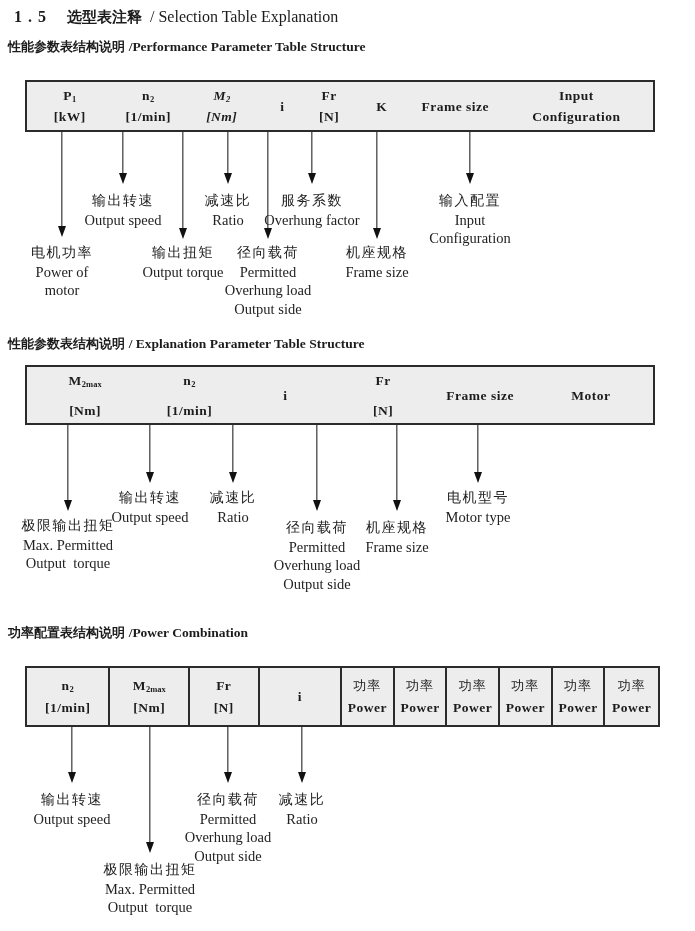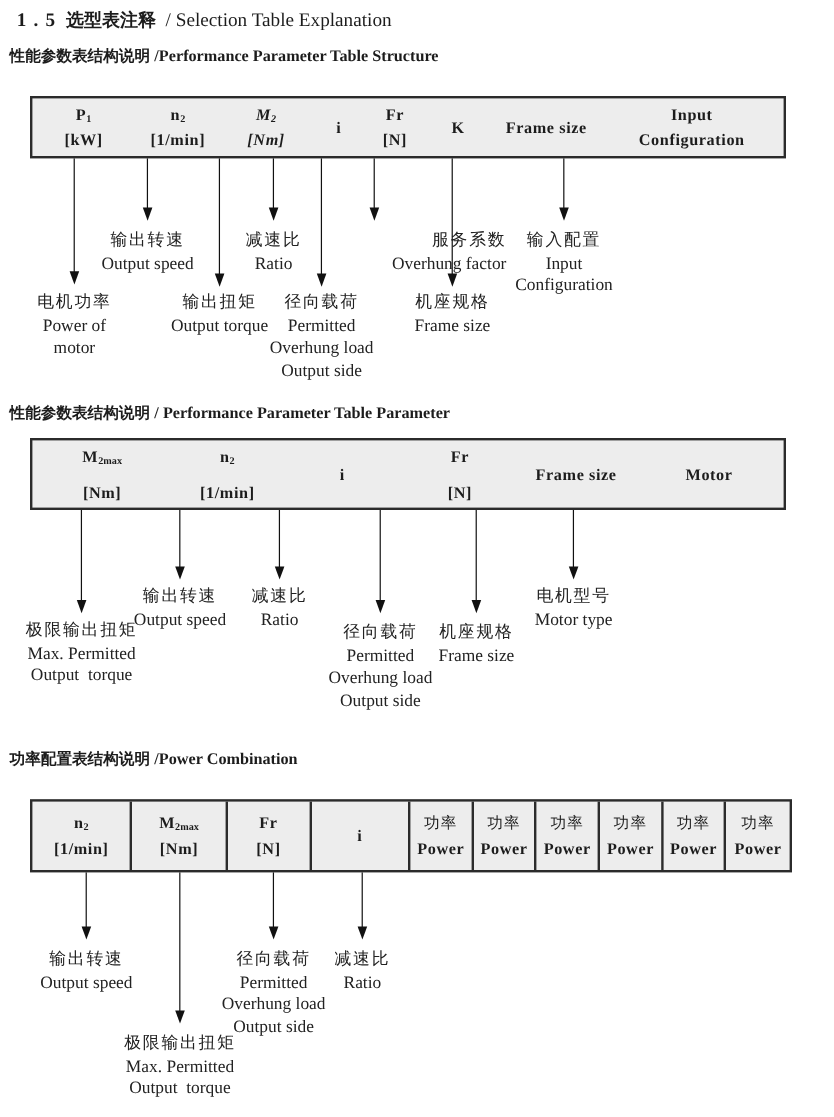--- a/index.html
+++ b/index.html
@@ -2,21 +2,21 @@
 <html><head>
 <meta charset="utf-8">
 <style>
   html,body { margin:0; padding:0; background:#ffffff; }
   #canvas {
     position:relative; width:695px; height:931px; background:#ffffff;
     font-family:"Liberation Serif","DejaVu Serif",serif; color:#1c1c1c; overflow:hidden;
   }
   
   .doc-title { position:absolute; left:14px; top:8px; font-size:16px; white-space:nowrap; }
-  .doc-title .num { font-weight:bold; letter-spacing:1px; margin-right:4px; }
+  .doc-title .num { font-weight:bold; letter-spacing:1px; margin-right:16px; }
   .doc-title .zh  { font-weight:bold; font-family:"Liberation Sans","DejaVu Sans",sans-serif; font-size:15px; margin-right:4px; }
   .doc-title .en  { font-size:16px; }
   
   .sec-heading { position:absolute; left:8px; font-size:13.5px; font-weight:bold; white-space:nowrap; }
   .sec-heading .zh { font-family:"Liberation Sans","DejaVu Sans",sans-serif; font-size:13px; }
   .sec-heading .en { font-family:"Liberation Serif","DejaVu Serif",serif; }
   
   .ptable {
     position:absolute; background:#ededed; border:2px solid #2b2b2b;
     display:flex; box-sizing:border-box; align-items:stretch;
@@ -130,21 +130,21 @@
         <div class="ann-label" style="left: 158px; top: 112px;">
           <div class="zh">径向载荷</div>
           <div class="en">Permitted</div>
           <div class="en">Overhung load</div>
           <div class="en">Output side</div>
         </div>
         <div class="arrow" style="left: 306px; height: 52px;">
           <div class="shaft" style="height: 42px;"></div>
           <div class="head" style="top: 41px;"></div>
         </div>
-        <div class="ann-label" style="left: 202px; top: 60px; text-align: right;">
+        <div class="ann-label" style="left: 202px; top: 60px;">
           <div class="zh">服务系数</div>
           <div class="en">Overhung factor</div>
         </div>
         <div class="arrow" style="left: 371px; height: 107px;">
           <div class="shaft" style="height: 97px;"></div>
           <div class="head" style="top: 96px;"></div>
         </div>
         <div class="ann-label" style="left: 267px; top: 112px;">
           <div class="zh">机座规格</div>
           <div class="en">Frame size</div>
@@ -156,21 +156,21 @@
         <div class="ann-label" style="left: 360px; top: 60px;">
           <div class="zh">输入配置</div>
           <div class="en">Input</div>
           <div class="en">Configuration</div>
         </div>
       </div>
   </div>
 
   <div class="section" id="sec1">
     <div class="sec-heading" style="top: 335px;">
-      <span class="zh">性能参数表结构说明 </span><span class="en">/ Performance Parameter Table Parameter</span>
+      <span class="zh">性能参数表结构说明 </span><span class="en">/ Explanation Parameter Table Structure</span>
     </div>
     <div class="ptable t1" style="left: 25px; top: 365px; width: 630px; height: 60px;">
         <div class="cell" style="width: 117px;">
           <div>M<sub>2max</sub></div>
           <div>[Nm]</div>
         </div>
         <div class="cell" style="width: 93px;">
           <div>n<sub>2</sub></div>
           <div>[1/min]</div>
         </div>

